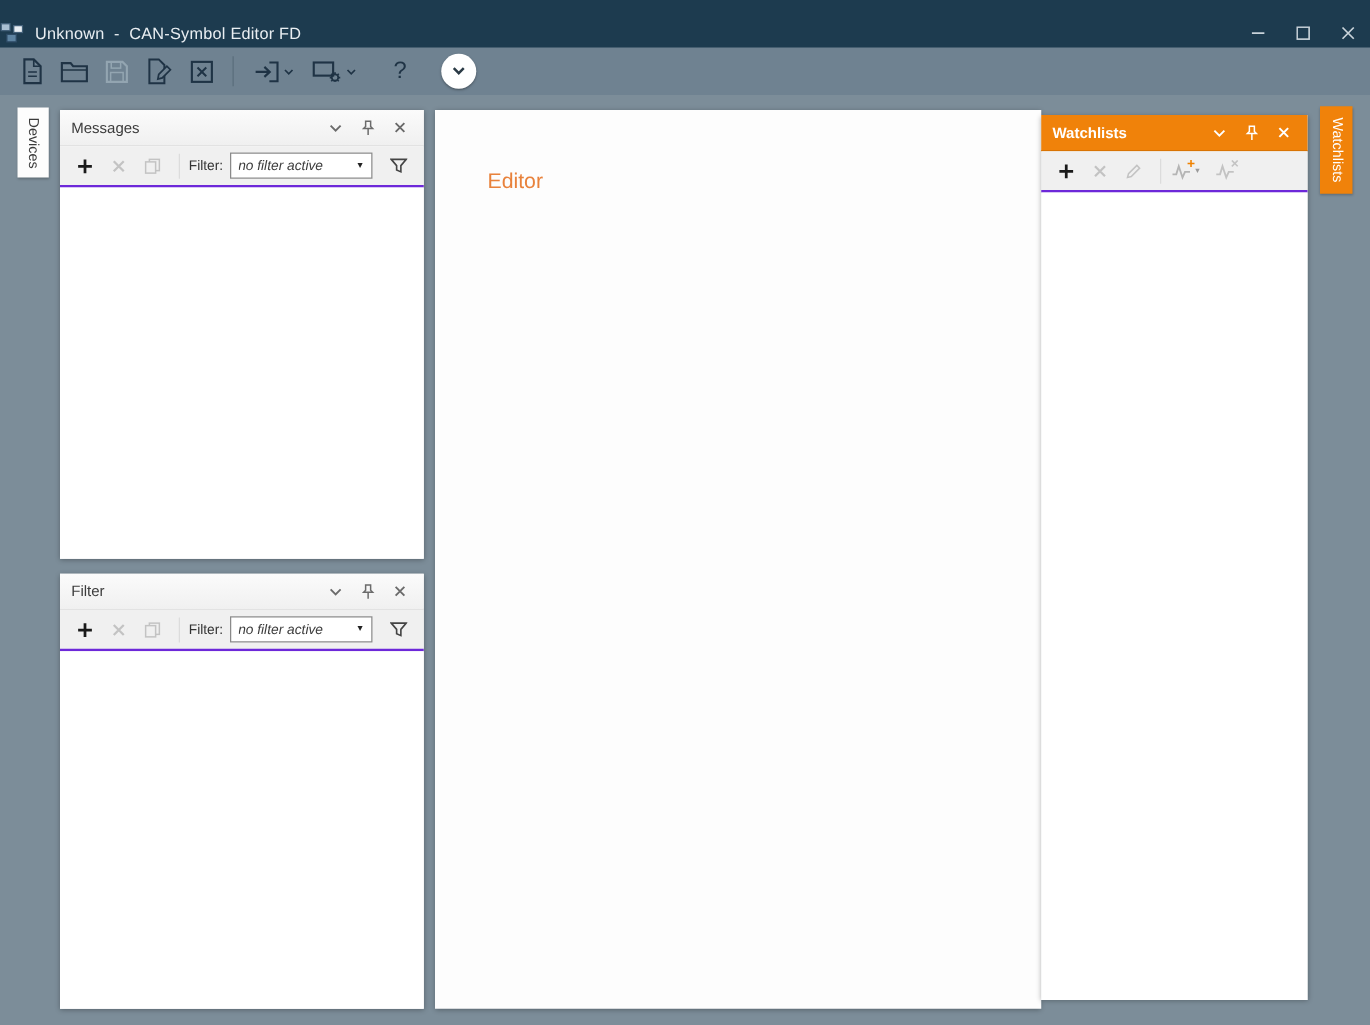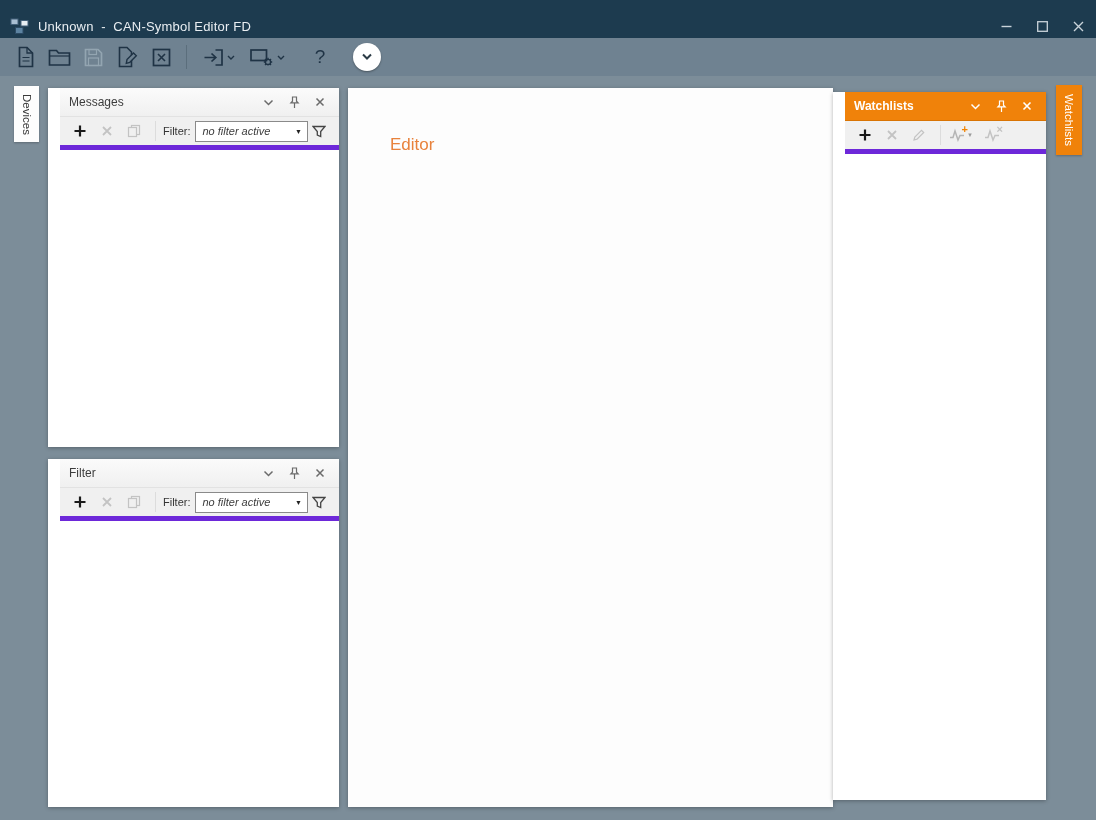--- a/index.html
+++ b/index.html
@@ -1,20 +1,20 @@
 <!DOCTYPE html>
 <html><head>
 <meta charset="utf-8">
 <style>
   * { margin:0; padding:0; box-sizing:border-box; }
   html, body { width:1096px; height:820px; overflow:hidden; font-family:"Liberation Sans", sans-serif; }
   #app { position:relative; width:1096px; height:820px; background:#7c8d99; }
 
   
-  .titlebar { position:absolute; top:0; left:0; right:0; height:52px; background:#1d3b4f; display:flex; align-items:center; padding-left:10px; }
+  .titlebar { position:absolute; top:0; left:0; right:0; height:52px; background:#1d3b4f; display:flex; align-items:center; }
   .app-icon { display:flex; }
   .title { color:#e9eef2; font-size:13px; margin-left:9px; letter-spacing:.2px; white-space:pre; }
   .win-controls { margin-left:auto; display:flex; height:100%; }
   .win-btn { width:36px; height:100%; display:flex; align-items:center; justify-content:center; color:#c9d3da; }
 
   
   .toolbar { position:absolute; top:38px; left:0; right:0; height:38px; background:#6f8291; display:flex; align-items:center; padding-left:8px; }
   .tbtn { background:none; border:none; width:30px; height:30px; margin:0 2px; display:flex; align-items:center; justify-content:center; color:#1f3345; }
   .tbtn.wide { width:44px; gap:3px; }
   .tbtn.disabled { color:#93a5b1; }
@@ -24,34 +24,34 @@
 
   
   .workspace { position:absolute; top:76px; left:0; right:0; bottom:0; background:#7c8d99; }
   .side-tab { position:absolute; display:flex; align-items:center; justify-content:center; background:#fdfdfd; color:#3a3a3a; box-shadow:0 1px 2px rgba(0,0,0,.25); }
   .side-tab span { writing-mode:vertical-rl; font-size:11.5px; }
   .side-tab.orange { background:#f0820a; color:#fff; }
   #devices-tab { left:14px; top:10px; width:25px; height:56px; }
   #watchlists-tab { left:1056px; top:9px; width:26px; height:70px; }
 
   
-  .panel { position:absolute; background:#fff; box-shadow:0 1px 4px rgba(0,0,0,.3); display:flex; flex-direction:column;padding-left:12px; }
+  .panel { position:absolute; background:#fff; box-shadow:0 1px 4px rgba(0,0,0,.3); display:flex; flex-direction:column; }
   #messages-panel { left:48px; top:12px; width:291px; height:359px; }
   #signals-panel  { left:48px; top:383px; width:291px; height:348px; }
   #watchlists-panel { left:833px; top:16px; width:213px; height:708px; }
 
   .panel-header { height:29px; background:linear-gradient(#fbfbfb,#f0f0f0); border-bottom:1px solid #e2e2e2; display:flex; align-items:center; padding:0 9px; flex:none; }
   .panel-title { font-size:12px; color:#3c3c3c; }
   .ph-icons { margin-left:auto; display:flex; align-items:center; }
   .ph-btn { width:20px; height:20px; display:flex; align-items:center; justify-content:center; color:#6b6b6b; margin-left:6px; }
   .watchlists-panel .panel-header { background:#f0820a; border-bottom:1px solid #d97404; }
   .watchlists-panel .panel-title { color:#fff; font-weight:700; }
   .watchlists-panel .ph-btn { color:#fff; }
 
-  .panel-toolbar { height:33px; background:#f0f0f0; border-bottom:5px solid #6d28d9; display:flex; align-items:center; padding:0 9px; flex:none; }
+  .panel-toolbar { height:33px; background:#f0f0f0; border-bottom:2px solid #6d28d9; display:flex; align-items:center; padding:0 9px; flex:none; }
   .tb-btn { min-width:22px; height:22px; display:flex; align-items:center; justify-content:center; color:#1a1a1a; margin-right:5px; position:relative; background:none; border:none; }
   .tb-btn.disabled { color:#c3c3c3; }
   .tb-sep { width:1px; height:20px; background:#dcdcdc; margin:0 5px; }
   .tb-label { font-size:11px; color:#333; margin:0 5px 0 2px; }
   .combo { width:114px; height:21px; background:#fff; border:1px solid #8a8a8a; display:flex; align-items:center; padding-left:6px; }
   .combo-text { font-size:11px; font-style:italic; color:#3c3c3c; flex:1; white-space:nowrap; overflow:hidden; }
   .combo-arrow { font-size:7px; color:#222; padding:0 5px; }
   .tb-flex { flex:1; }
   .panel-content { flex:1; background:#fff; }
 

